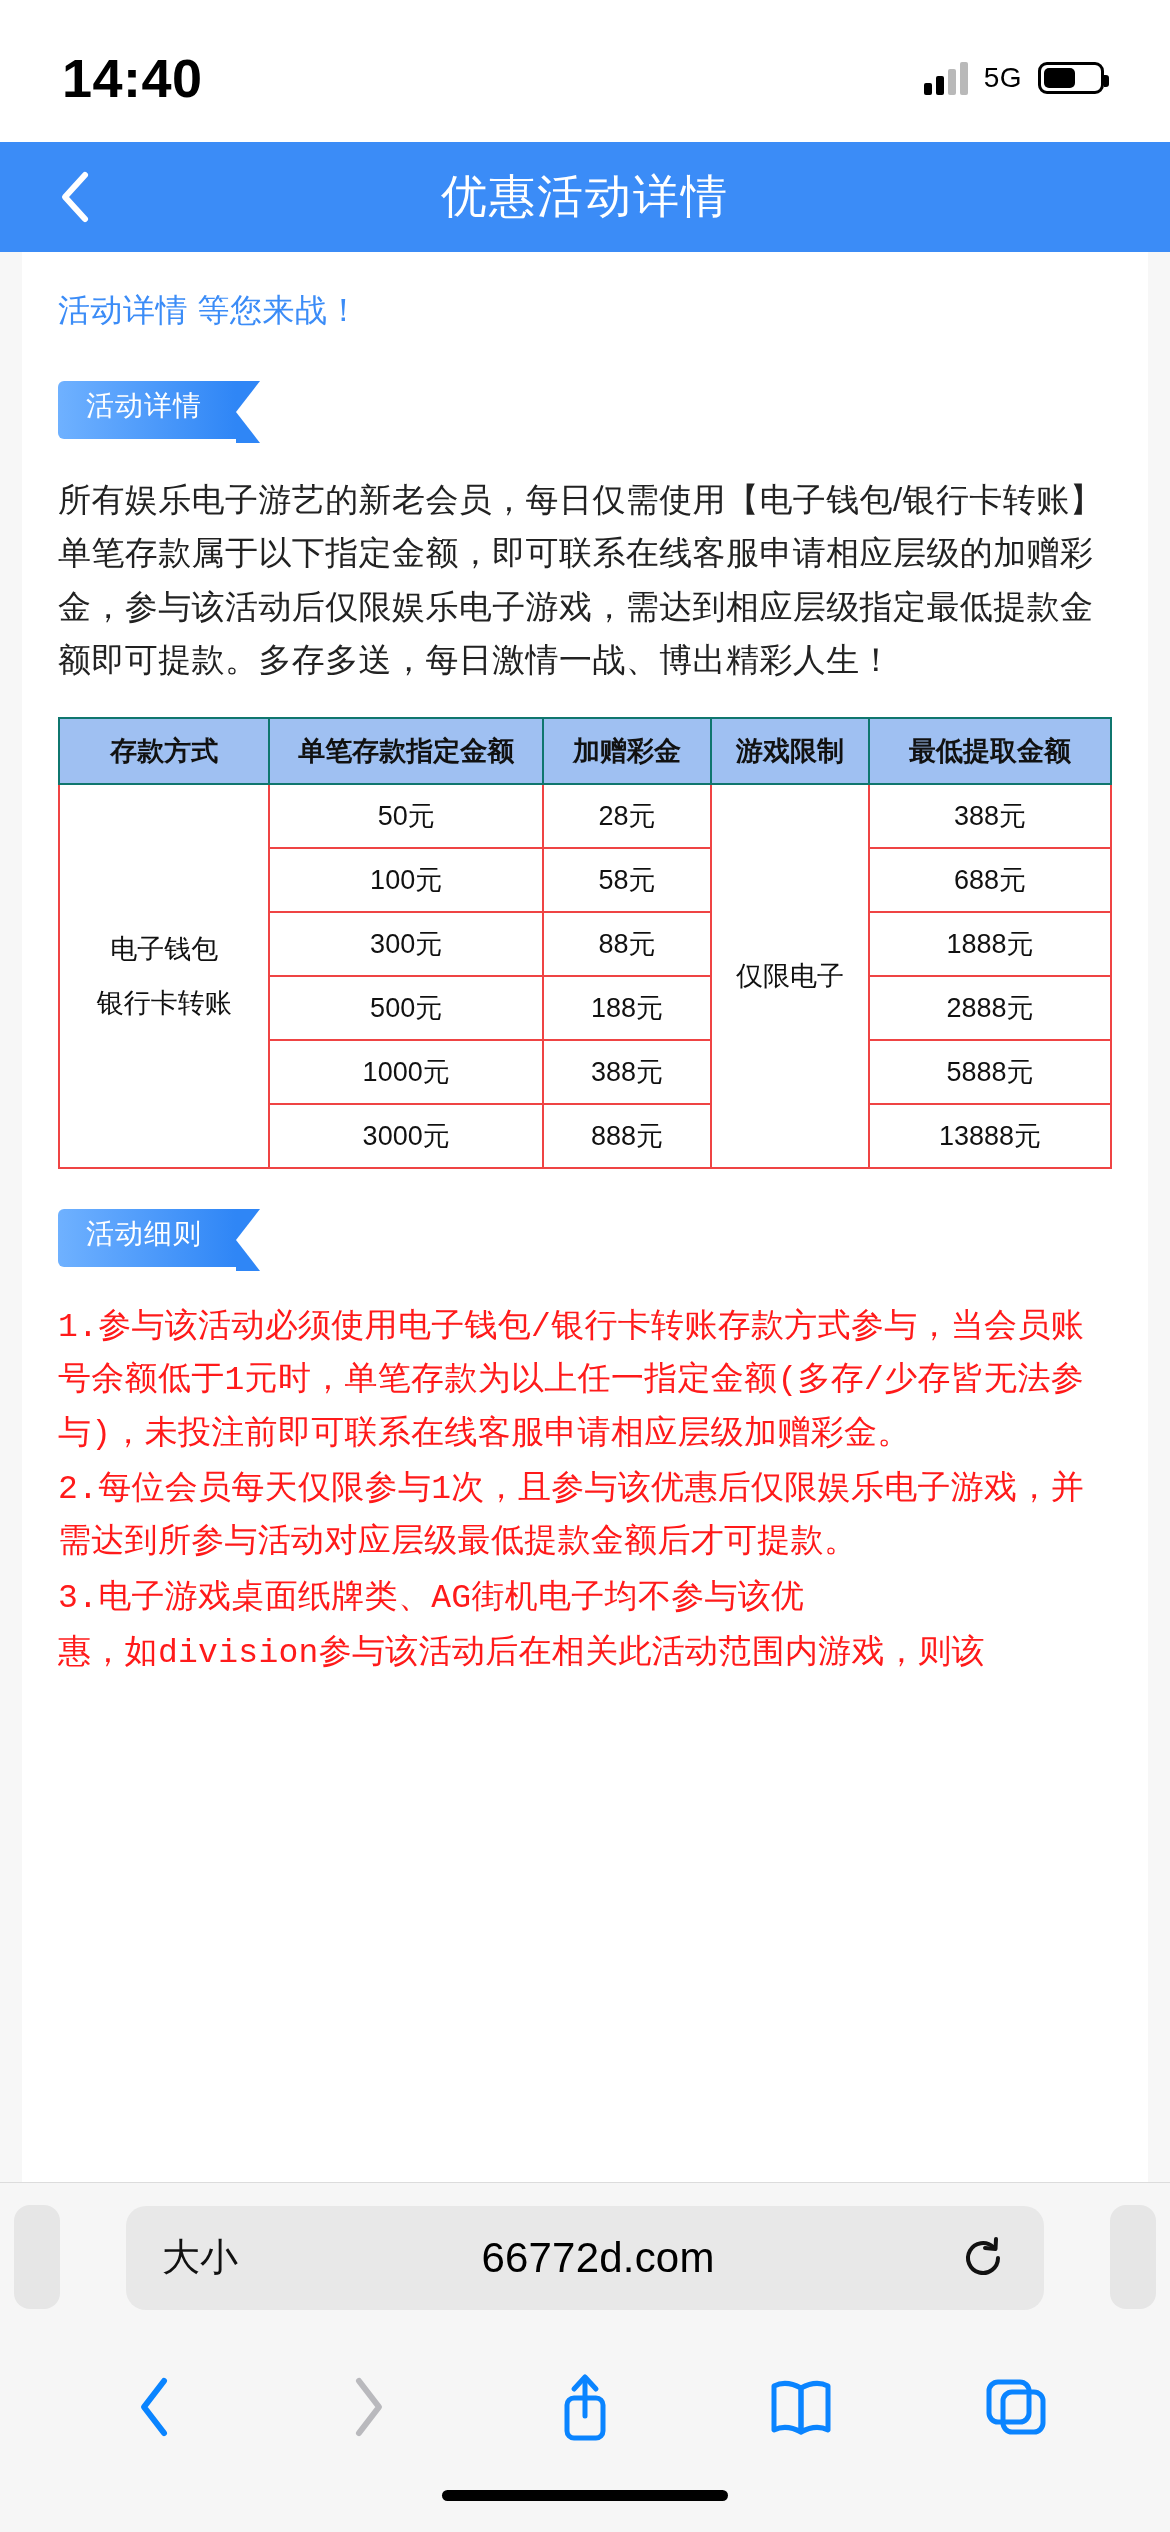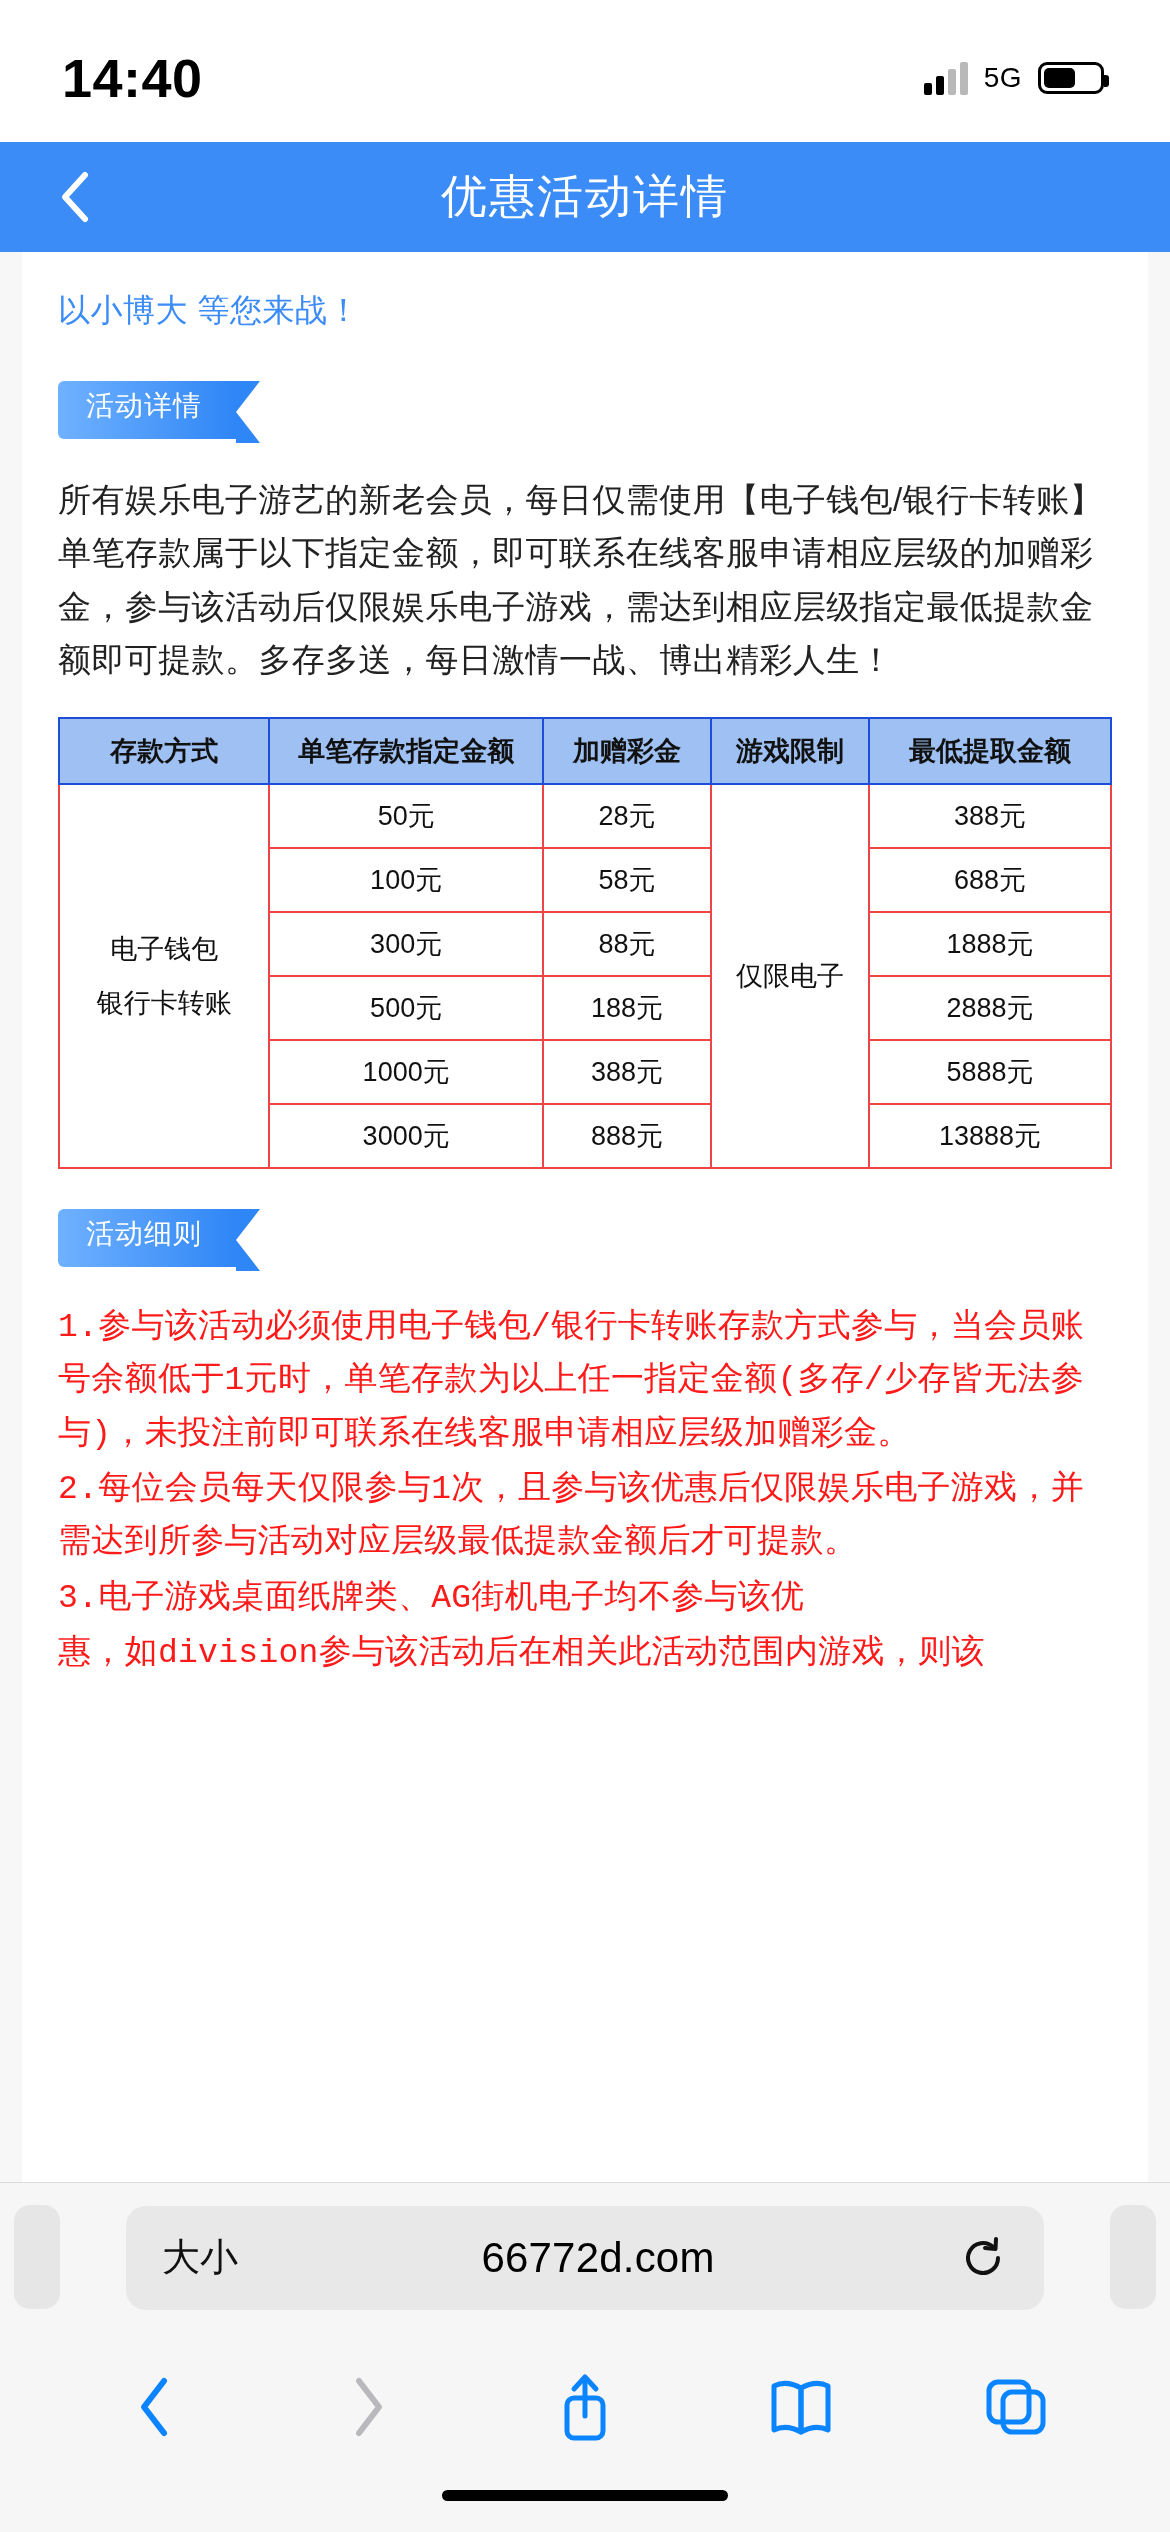--- a/index.html
+++ b/index.html
@@ -174,21 +174,21 @@
     table-layout: fixed;
     margin: 8px 0 40px 0;
     border: 2px solid #2f2f2f;
   }
   table.promo th {
     background: #9fc0f2;
     color: #111;
     font-size: 27px;
     font-weight: 700;
     padding: 14px 18px;
-    border: 2px solid #1d4ed8;
+    border: 2px solid #0f766e;
     text-align: center;
     white-space: nowrap;
   }
   table.promo td {
     font-size: 27px;
     color: #111;
     padding: 12px 2px;
     border: 2px solid #ef4444;
     text-align: center;
     height: 64px;
@@ -304,21 +304,21 @@
       <svg width="34" height="56" viewBox="0 0 34 56" aria-hidden="true">
         <polyline points="28,6 8,28 28,50" fill="none" stroke="#ffffff" stroke-width="6" stroke-linecap="round" stroke-linejoin="round"></polyline>
       </svg>
     </div>
     <div class="nav-title">优惠活动详情</div>
   </div>
 
   <div class="content">
     <div class="card">
 
-      <div class="slogan">以小博大 等您来战！</div>
+      <div class="slogan">活动详情 等您来战！</div>
 
       <div class="sec-title">活动详情</div>
 
       <div class="para">所有娱乐电子游艺的新老会员，每日仅需使用【电子钱包/银行卡转账】单笔存款属于以下指定金额，即可联系在线客服申请相应层级的加赠彩金，参与该活动后仅限娱乐电子游戏，需达到相应层级指定最低提款金额即可提款。多存多送，每日激情一战、博出精彩人生！</div>
 
       <table class="promo">
         <thead>
           <tr>
             <th style="width:20%">存款方式</th>
             <th style="width:26%">单笔存款指定金额</th>

